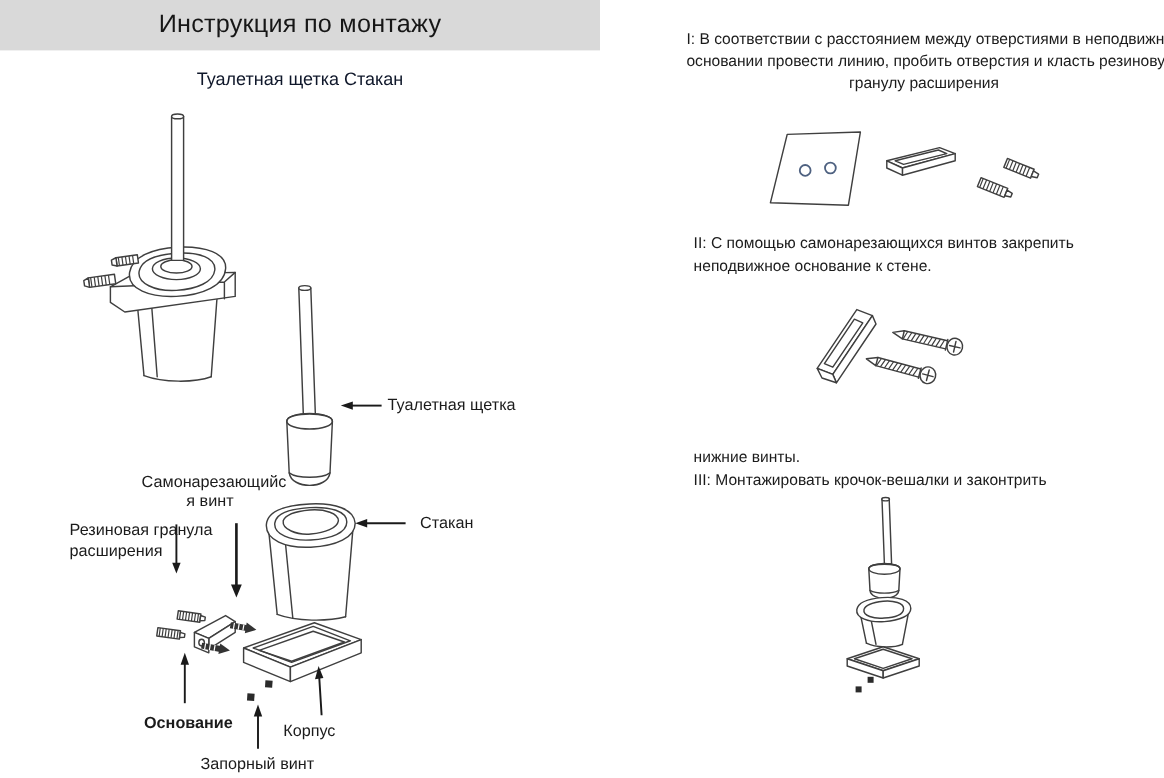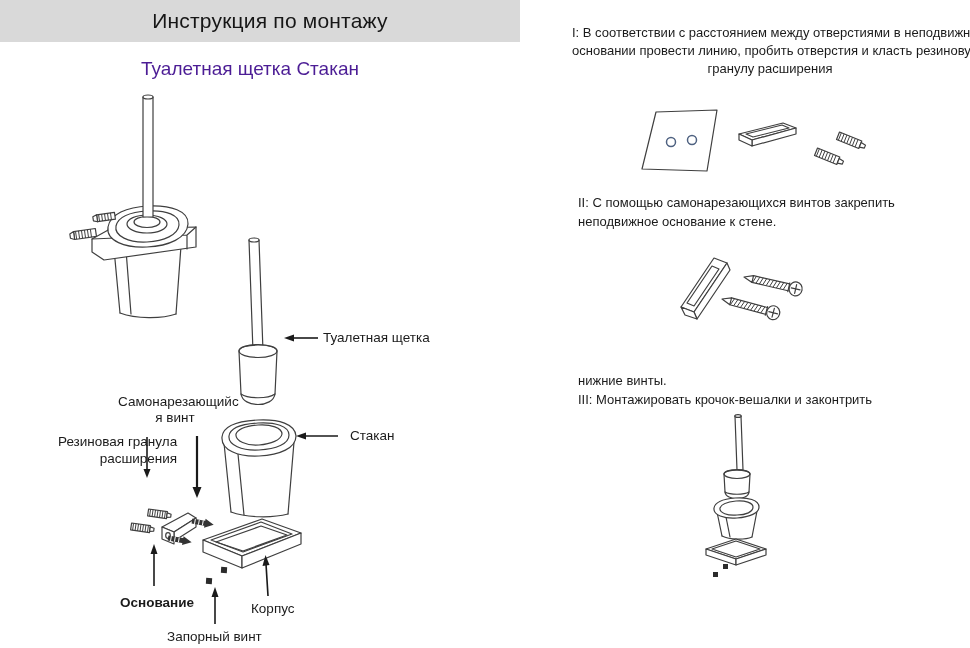--- a/index.html
+++ b/index.html
@@ -1,23 +1,23 @@
 <!DOCTYPE html>
 <html><head>
 <meta charset="utf-8">
 <style>
   html,body{margin:0;padding:0;background:#fff;}
   .page{position:relative;width:970px;height:648px;background:#ffffff;overflow:hidden;
         font-family:"Liberation Sans",sans-serif;color:#1f1f1f;}
   .abs{position:absolute;}
   .header-bar{left:0;top:0;width:500px;height:42px;background:#d9d9d9;
-              display:flex;align-items:center;justify-content:center;padding-left:20px;}
+              display:flex;align-items:center;justify-content:center;}
   .header-title{font-size:21px;letter-spacing:.2px;color:#161616;}
-  .product-title{left:0;top:58px;width:500px;text-align:center;font-size:19px;color:#4c1d95;}
-  .part-label{font-size:13.5px;white-space:nowrap;color:#1b1b1b;text-align:right;}
+  .product-title{left:0;top:58px;width:500px;text-align:center;font-size:15px;color:#0f172a;}
+  .part-label{font-size:13.5px;white-space:nowrap;color:#1b1b1b;}
   .part-label.two-line{white-space:normal;}
   .step-text{font-size:13px;line-height:18px;color:#1b1b1b;}
   .step-text div{white-space:nowrap;}
   .center{text-align:center;}
   svg{position:absolute;overflow:visible;}
   svg *{vector-effect:non-scaling-stroke;}
   .ln{fill:none;stroke:#3f3f3f;stroke-width:1.2;stroke-linejoin:round;stroke-linecap:round;}
   .wh{fill:#ffffff;stroke:#3f3f3f;stroke-width:1.2;stroke-linejoin:round;}
   .arr{fill:none;stroke:#1a1a1a;stroke-width:1.6;}
   .arr-th{fill:none;stroke:#1a1a1a;stroke-width:2.2;}
@@ -159,21 +159,21 @@
   <div class="abs part-label two-line center" style="left:118px;top:394px;width:114px;line-height:16px;text-align:center;">
     <div>Самонарезающийс</div>
     <div>я винт</div>
   </div>
   <div class="abs part-label two-line" style="left:58px;top:433px;line-height:17px;">
     <div>Резиновая гранула</div>
     <div>расширения</div>
   </div>
   <div class="abs part-label" style="left:350px;top:428px;">Стакан</div>
   <div class="abs part-label" style="left:120px;top:595px;font-weight:bold;">Основание</div>
-  <div class="abs part-label" style="left:251px;top:601px;">Корпус</div>
+  <div class="abs part-label" style="left:236px;top:601px;">Корпус</div>
   <div class="abs part-label" style="left:167px;top:629px;">Запорный винт</div>
 
   <div class="abs step-text center" style="left:572px;top:24px;width:396px;">
     <div>I: В соответствии с расстоянием между отверстиями в неподвижном</div>
     <div>основании провести линию, пробить отверстия и класть резиновую</div>
     <div>гранулу расширения</div>
   </div>
 
   <svg class="abs" style="left:630px;top:95px;" width="290" height="100" viewBox="630 95 290 100">
     <g>

